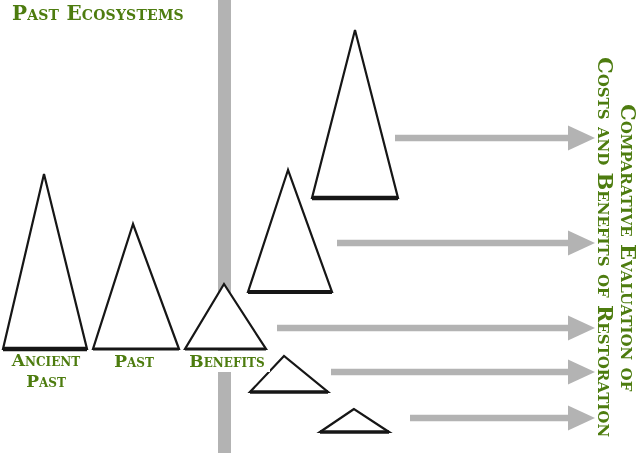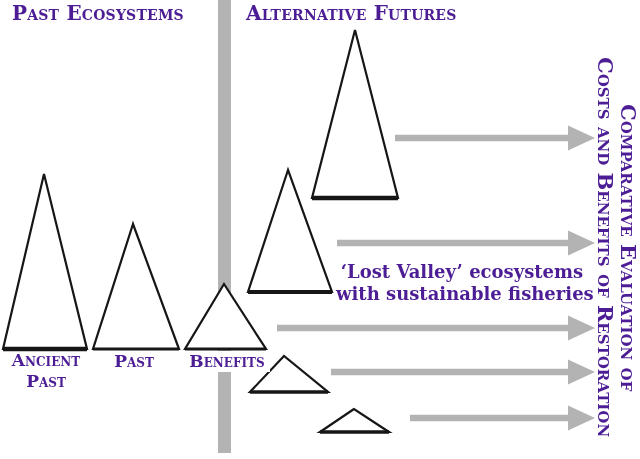--- a/index.html
+++ b/index.html
@@ -1,18 +1,18 @@
 <!DOCTYPE html>
 <html><head>
 <meta charset="utf-8">
 <style>
   html,body{margin:0;padding:0;background:#fff;}
   .fig{
     position:relative;width:640px;height:459px;background:#fff;overflow:hidden;
-    font-family:"DejaVu Serif","Liberation Serif",serif;color:#4c1d95;
+    font-family:"DejaVu Serif","Liberation Serif",serif;color:#4d7c0f;
   }
   .vbar{position:absolute;}
   svg.canvas{position:absolute;left:0;top:0;width:640px;height:459px;}
   .hdr{
     position:absolute;top:1px;font-weight:bold;font-variant:small-caps;
     font-size:20px;white-space:nowrap;letter-spacing:.2px;
   }
   #hdr-past{left:12px;}
   #hdr-fut{left:246px;}
   .tlabel{
@@ -60,31 +60,26 @@
       <line x1="312" y1="198" x2="398" y2="198" stroke="#161616" stroke-width="4.5"></line>
       <polygon points="288,170 248,292 332,292" fill="#ffffff" stroke="#161616" stroke-width="2.2" stroke-linejoin="miter"></polygon>
       <line x1="248" y1="292" x2="332" y2="292" stroke="#161616" stroke-width="4"></line>
       <polygon points="284,356 250,392 328,392" fill="#ffffff" stroke="#161616" stroke-width="2.2" stroke-linejoin="miter"></polygon>
       <line x1="250" y1="392" x2="328" y2="392" stroke="#161616" stroke-width="3.5"></line>
       <polygon points="354,409 320,432 389,432" fill="#ffffff" stroke="#161616" stroke-width="2.2" stroke-linejoin="miter"></polygon>
       <line x1="320" y1="432" x2="389" y2="432" stroke="#161616" stroke-width="3.5"></line>
     </svg>
 
   <div class="hdr" id="hdr-past">Past Ecosystems</div>
-  <div class="hdr" id="hdr-fut">Alternative Futures</div>
 
   <div class="tlabel" id="lbl-ancient">
     <div>Ancient</div>
     <div>Past</div>
   </div>
   <div class="tlabel" id="lbl-past">Past</div>
   <div class="tlabel" id="lbl-present">Benefits</div>
 
-  <div class="lost">
-    <div>‘Lost Valley’ ecosystems</div>
-    <div>with sustainable fisheries</div>
-  </div>
 
   <div class="vert">
     <div>Comparative Evaluation of</div>
     <div>Costs and Benefits of Restoration</div>
   </div>
 </div>
 
 </body></html>

